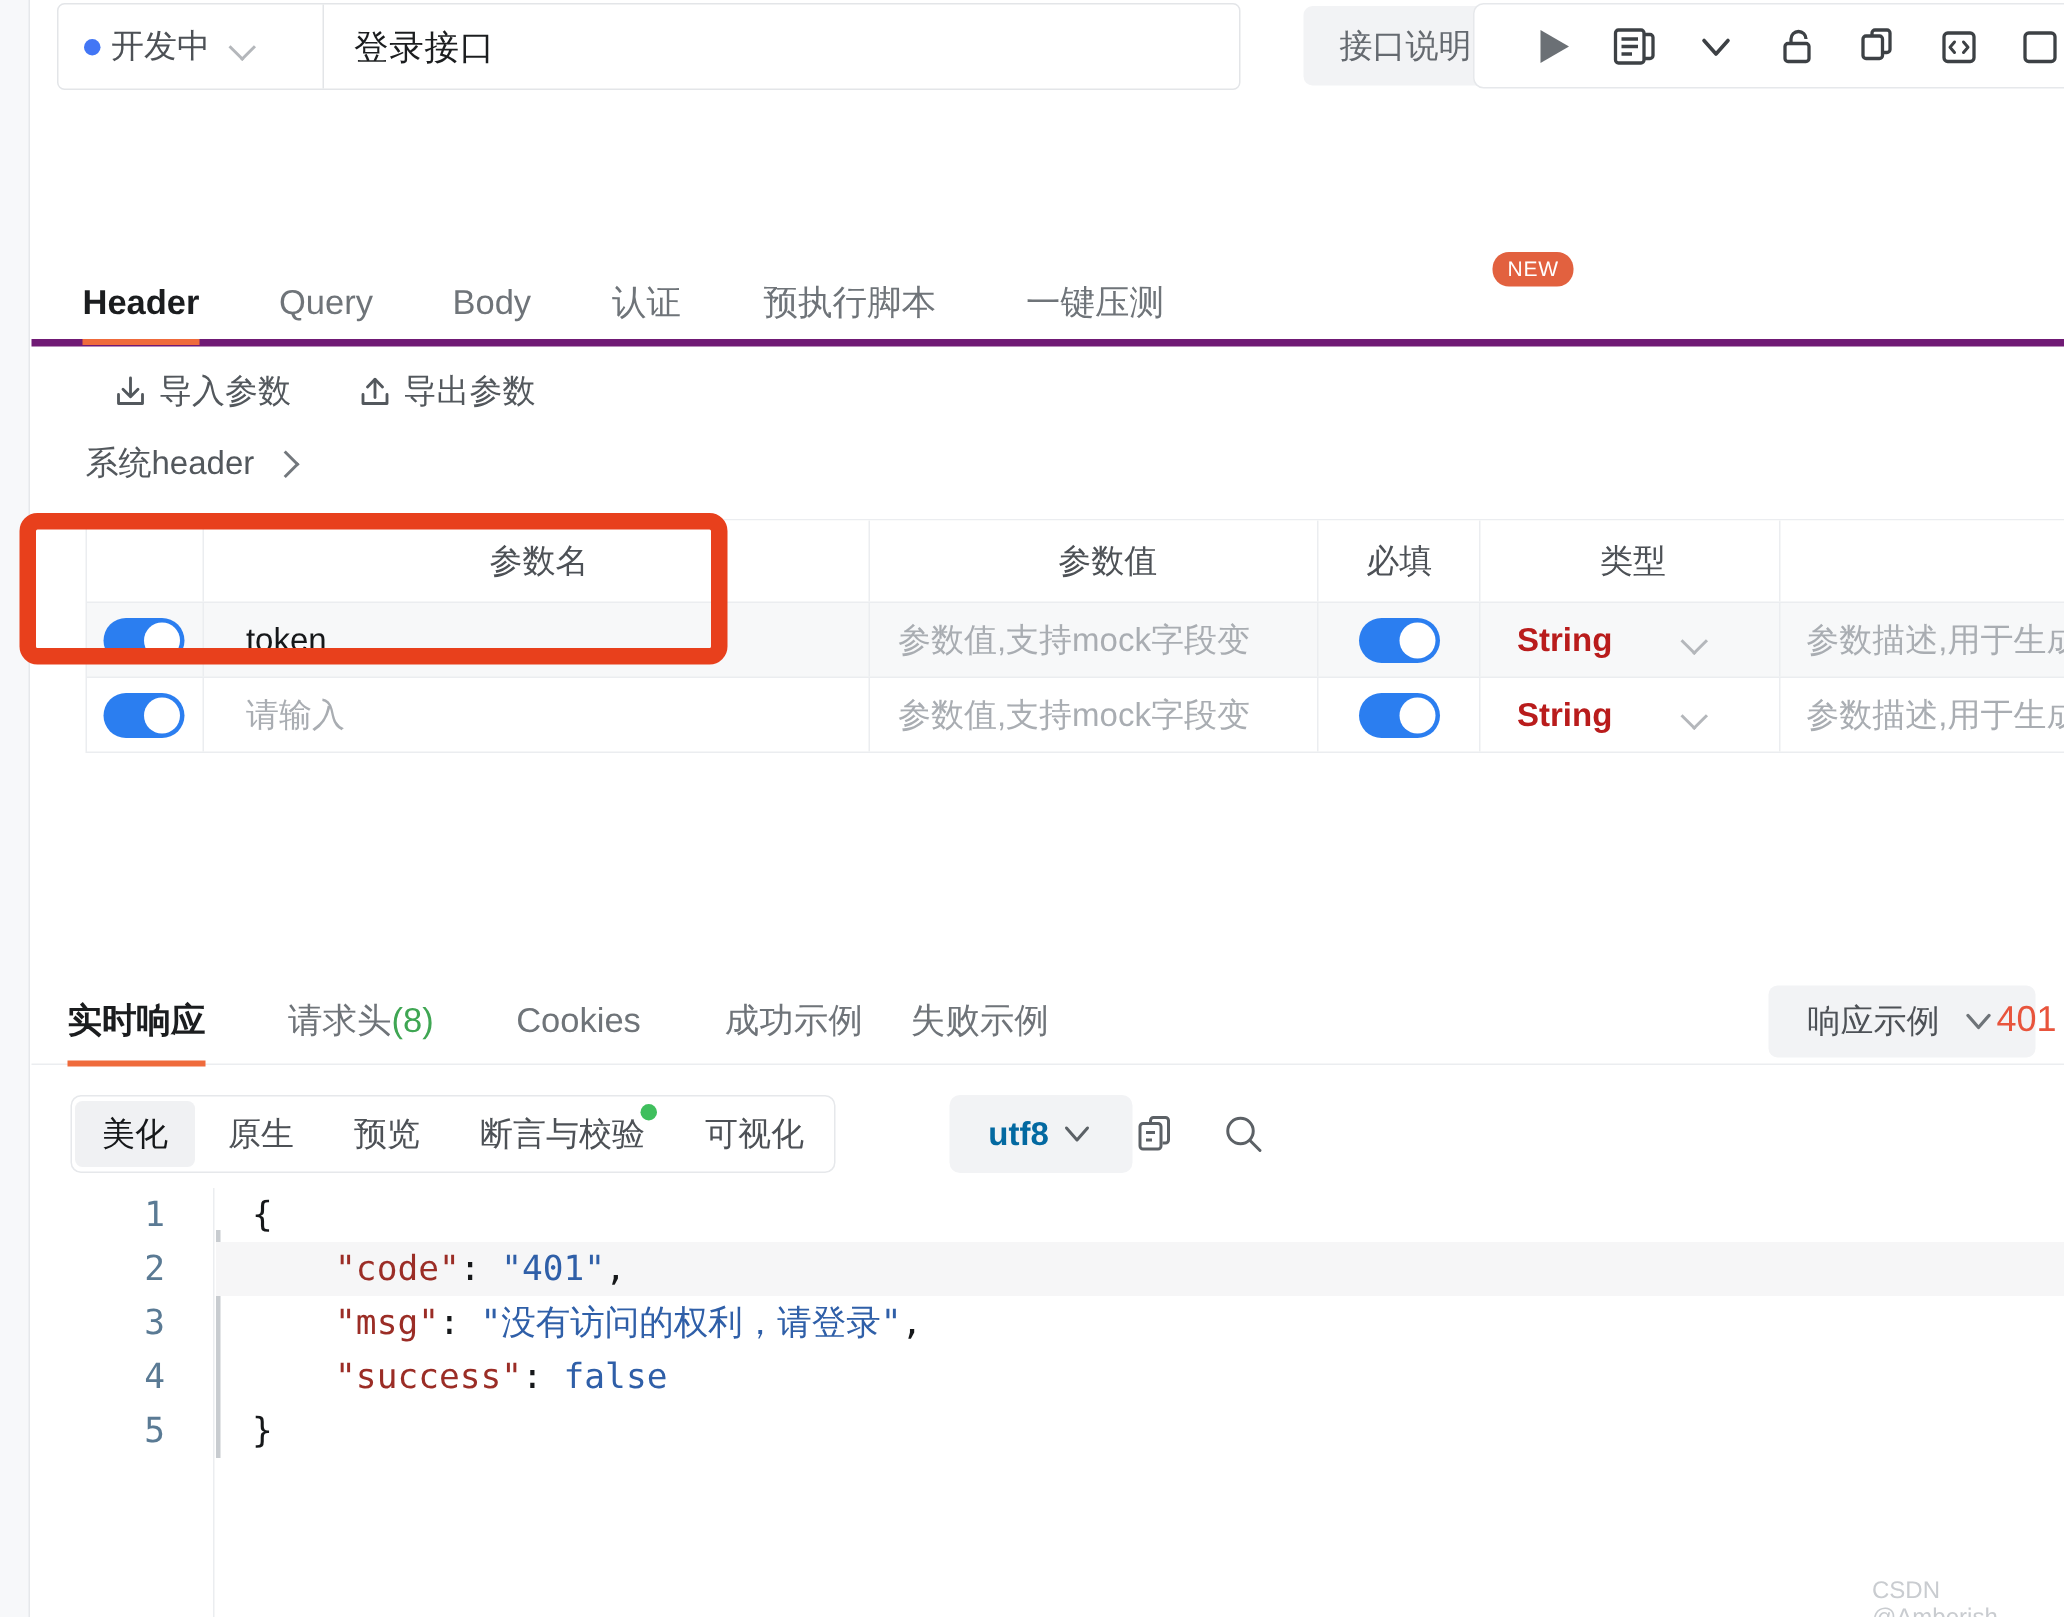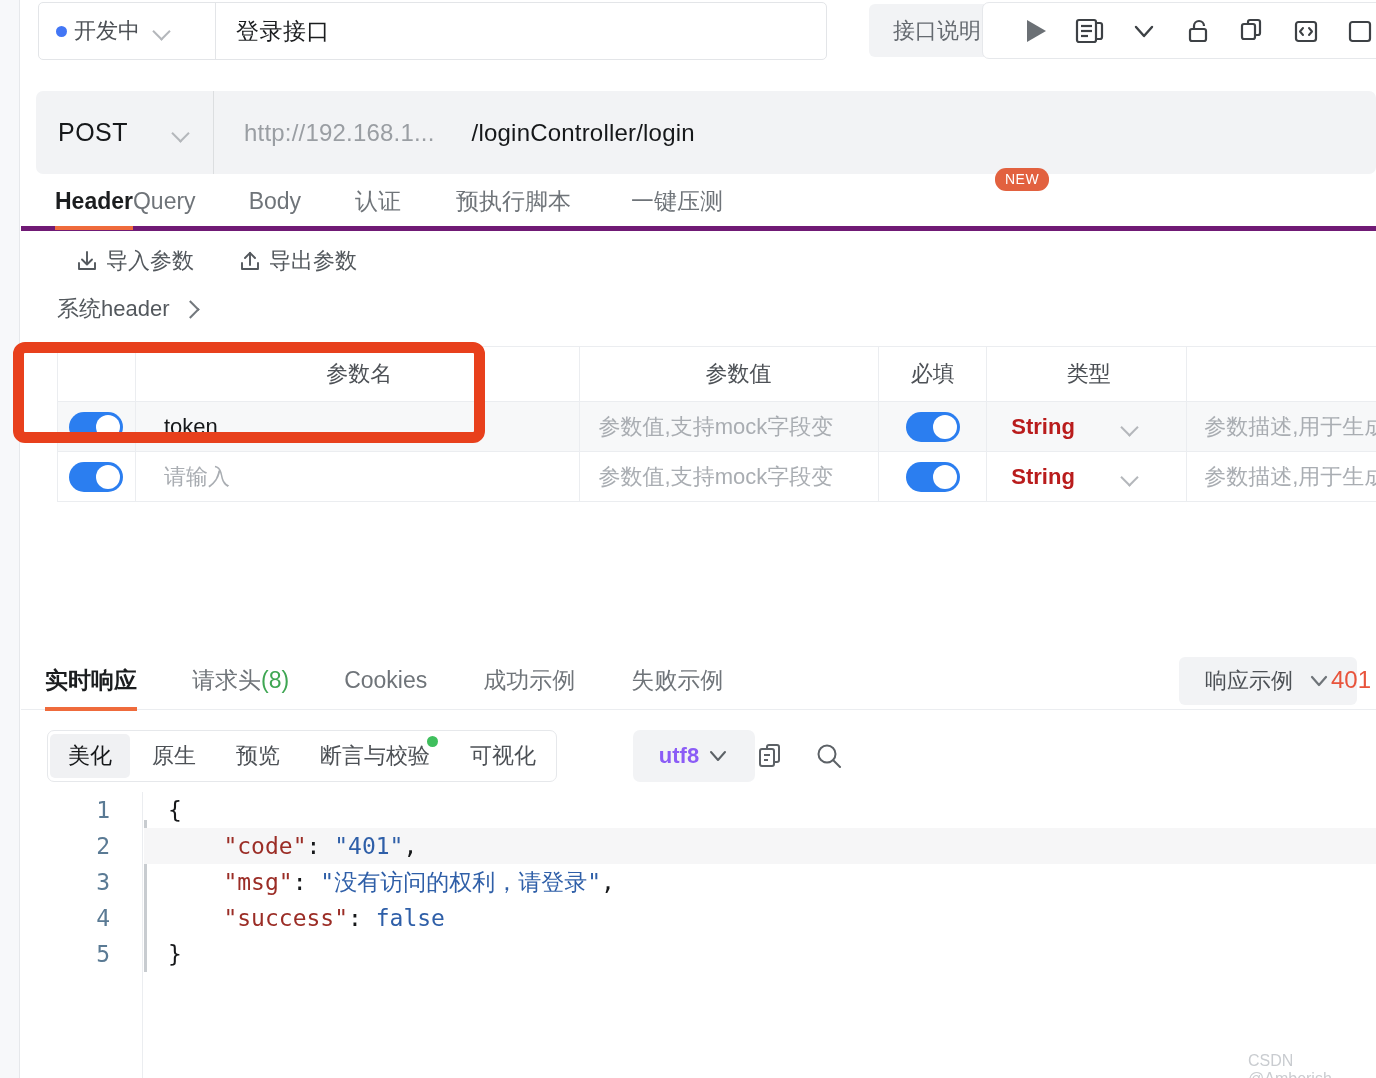--- a/index.html
+++ b/index.html
@@ -225,21 +225,21 @@
   .vt-item .greendot {
     position: absolute; right: 10px; top: 2px;
     width: 11px; height: 11px; border-radius: 50%; background: #3fbf5d;
   }
   .enc {
     position: absolute; left: 612px; top: 730px;
     width: 122px; height: 52px; border-radius: 7px; background: #f2f3f5;
     display: flex; align-items: center; justify-content: center; gap: 8px;
     cursor: pointer;
   }
-  .enc span { font-size: 22px; color: #8b5cf6; font-weight: bold; }
+  .enc span { font-size: 22px; color: #0369a1; font-weight: bold; }
   .vt-icon {
     position: absolute; top: 739px;
     width: 34px; height: 34px; display: flex; align-items: center; justify-content: center;
     cursor: pointer;
   }
 
   
   .code {
     position: absolute; left: 21px; top: 792px;
     width: 1355px; height: 286px;
@@ -336,32 +336,24 @@
           </svg>
         </div>
         <div class="icon-btn">
           <svg width="26" height="28" viewBox="0 0 26 28">
             <rect x="3" y="5" width="20" height="19" rx="2.5" fill="none" stroke="#3d4145" stroke-width="2.2"></rect>
           </svg>
         </div>
       </div>
     </div>
 
-    <div class="urlbar" style="left:15px;width:1340px;">
-      <div class="method">
-        <div class="method-txt">POST</div>
-        <div class="chev"></div>
-      </div>
-      <div class="url-host">http://192.168.1...</div>
-      <div class="url-path">/loginController/login</div>
-    </div>
 
     <div class="req-tabs">
       <div class="rtab active" style="margin-left:34px;">Header</div>
-      <div class="rtab" style="">Query</div>
+      <div class="rtab" style="margin-left:53px;">Query</div>
       <div class="rtab" style="margin-left:53px;">Body</div>
       <div class="rtab" style="margin-left:54px;">认证</div>
       <div class="rtab" style="margin-left:55px;">预执行脚本</div>
       <div class="rtab" style="margin-left:60px;">一键压测</div>
     </div>
     <div class="newbadge">NEW</div>
 
     <div class="io-row">
       <div class="io-item">
         <svg width="24" height="24" viewBox="0 0 24 24">
@@ -456,21 +448,21 @@
       <div class="stab" style="margin-left:55px;">
         <span>请求头</span>
           <span class="cnt">(8)</span>
       </div>
       <div class="stab" style="margin-left:55px;">
         <span>Cookies</span>
       </div>
       <div class="stab" style="margin-left:56px;">
         <span>成功示例</span>
       </div>
-      <div class="stab" style="margin-left:56px;justify-content:center;">
+      <div class="stab" style="margin-left:32px;justify-content:center;">
         <span>失败示例</span>
       </div>
     </div>
 
     <div class="resp-sel">
       <span>响应示例</span>
       <svg width="24" height="18" viewBox="0 0 24 18">
         <polyline points="5,5 12,13 19,5" fill="none" stroke="#6f7479" stroke-width="2.2" stroke-linecap="round" stroke-linejoin="round"></polyline>
       </svg>
     </div>

